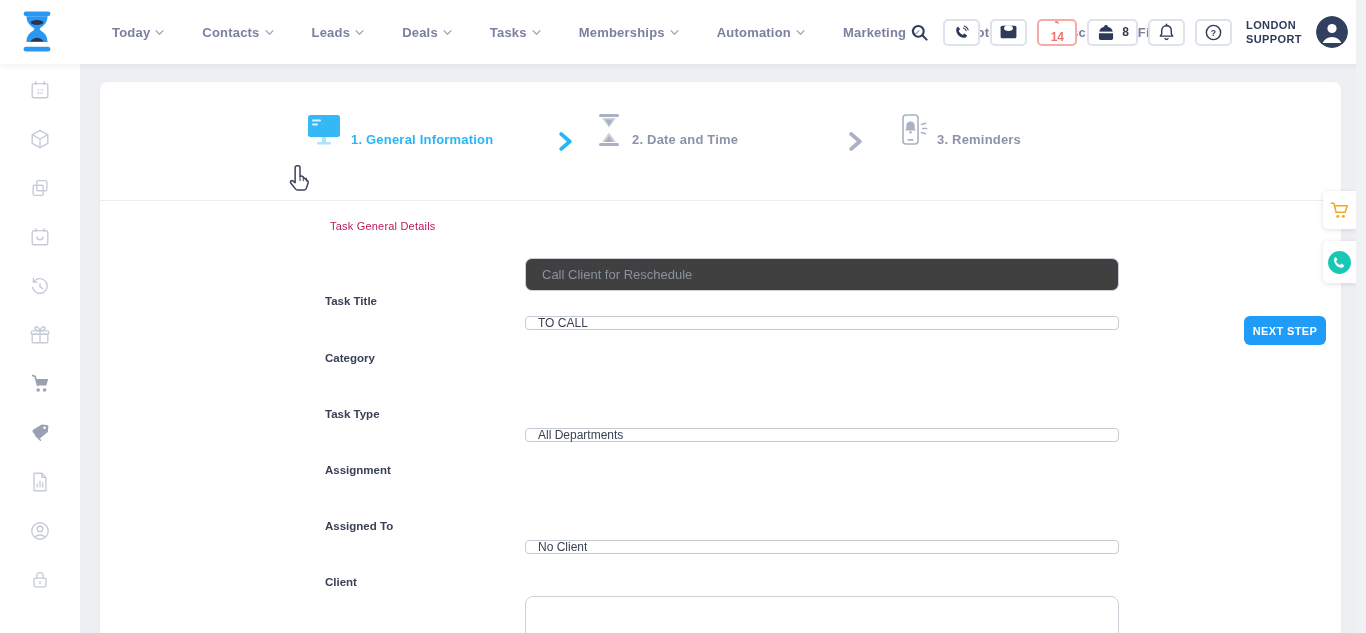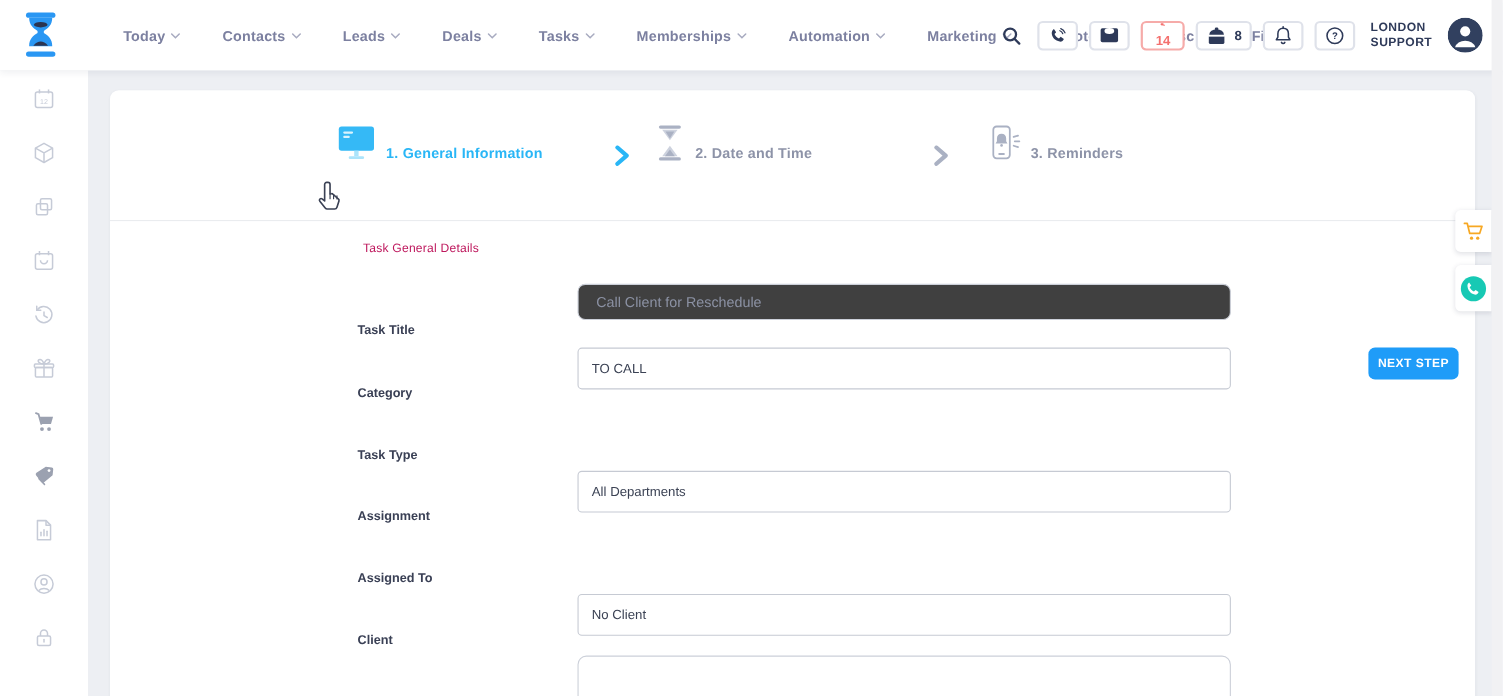--- a/index.html
+++ b/index.html
@@ -38,21 +38,21 @@
   .step { position:absolute; top:31px; width:230px; display:flex; align-items:flex-end; gap:8px; cursor:pointer; }
   .step-label { font-size:13px; font-weight:700; color:#8d93a8; letter-spacing:.2px; }
   .step.active .step-label { color:#29b6f6; }
   .chev { position:absolute; top:50px; }
   .divider { position:absolute; left:0; top:118px; width:100%; height:1px; background:#eaecef; }
 
   .form-title { position:absolute; left:230px; top:138px; font-size:11px; font-weight:400; color:#be185d; letter-spacing:.2px; }
   .f-label { position:absolute; left:225px; width:180px; font-size:11.5px; font-weight:700; color:#3a4055;margin-top:28px; }
   .text-input { position:absolute; left:425px; width:594px; height:33px; border:1px solid #ccd0d9; border-radius:7px;
                 padding:0 16px; font-size:13px; color:#8b91a3; font-family:"Liberation Sans",sans-serif; outline:none; background:#404040; }
-  .sel { position:absolute; left:425px; width:594px; height:38px; border:1px solid #c6cad3; border-radius:4px;
+  .sel { position:absolute; left:425px; width:594px; height:14px; border:1px solid #c6cad3; border-radius:4px;
          background:#fff; display:flex; align-items:center; padding:0 12px; font-size:12px; color:#3b4254; cursor:pointer; }
   .sel.focused { border:1.5px solid #6fd0f6; }
   .notes { position:absolute; left:425px; top:514px; width:594px; height:112px; border:1px solid #ccd0d9;
            border-radius:8px; resize:none; outline:none; background:#fff; font-family:"Liberation Sans",sans-serif; }
 
   .next-btn { position:absolute; left:1244px; top:316px; width:82px; height:29px; background:#1f9cf8; border:none;
               border-radius:6px; color:#fff; font-size:11px; font-weight:700; letter-spacing:.4px;
               font-family:"Liberation Sans",sans-serif; cursor:pointer; z-index:6; }
 
   .float-btn { position:absolute; left:1323px; width:33px; background:#fff; border-radius:5px 0 0 5px;

